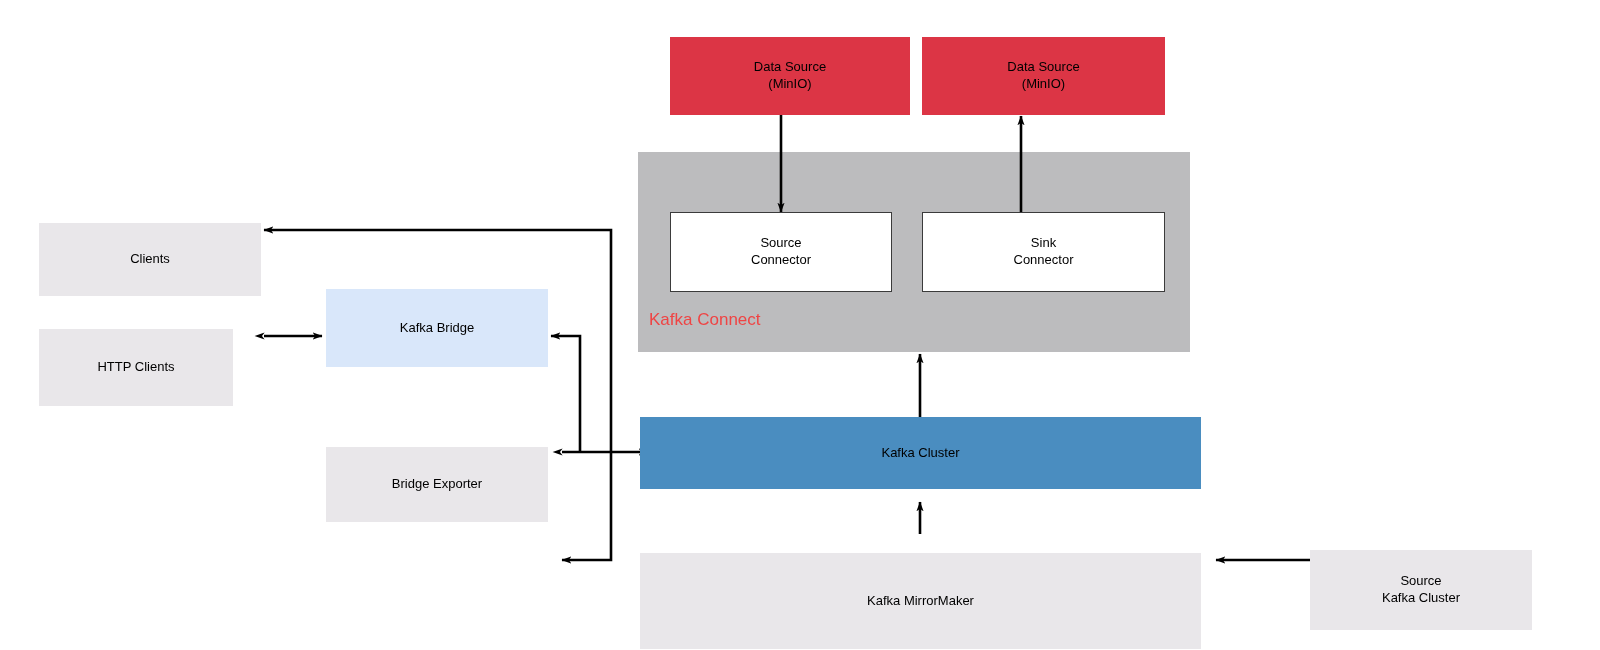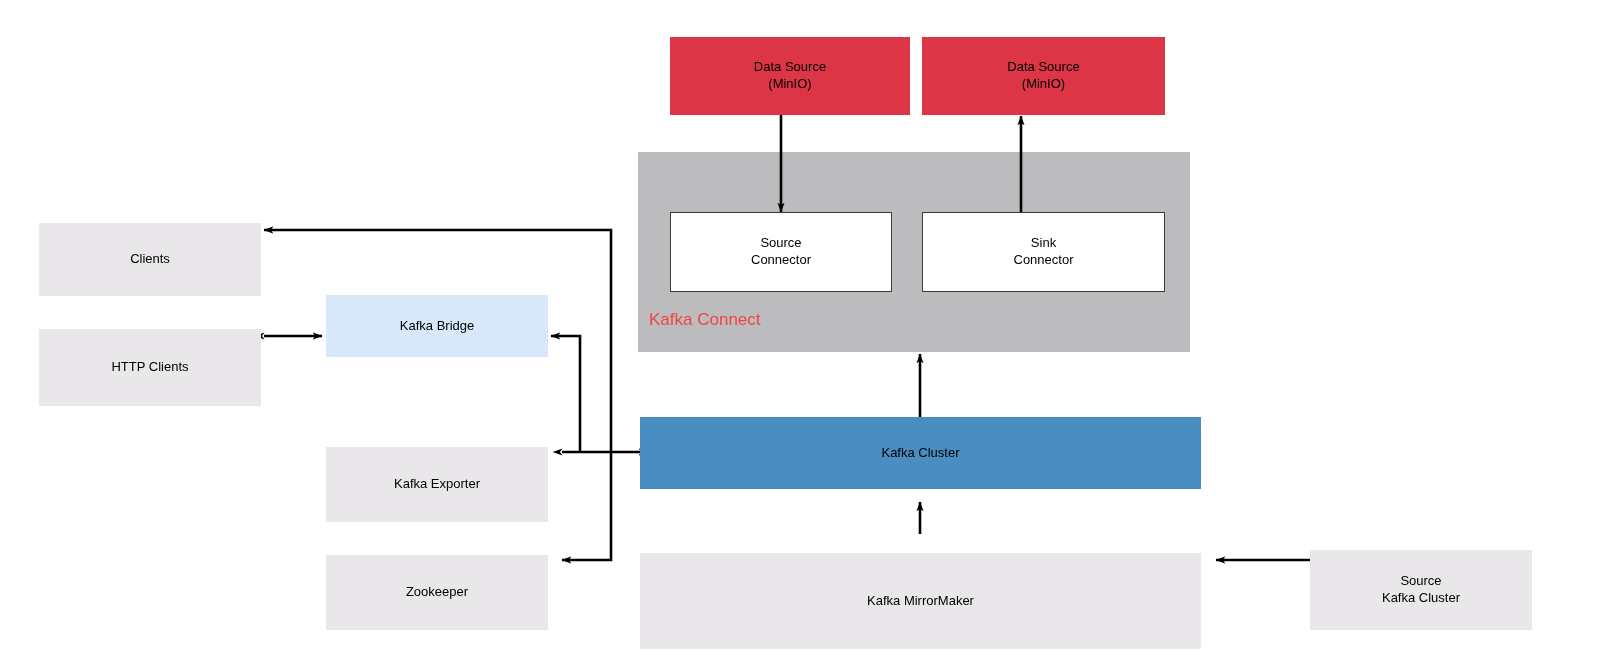--- a/index.html
+++ b/index.html
@@ -105,27 +105,26 @@
 (MinIO)</div>
 
   <div class="node white" style="left:670px; top:212px; width:222px; height:80px;">Source
 Connector</div>
 
   <div class="node white" style="left:922px; top:212px; width:243px; height:80px;">Sink
 Connector</div>
 
   <div class="node grey" style="left:39px; top:191px; width:222px; height:73px;">Clients</div>
 
-  <div class="node grey" style="left:39px; top:297px; width:222px; height:77px;">HTTP Clients</div>
+  <div class="node grey" style="left:39px; top:297px; width:194px; height:77px;">HTTP Clients</div>
 
-  <div class="node lightblue" style="left:326px; top:295px; width:222px; height:62px;">Kafka Bridge</div>
+  <div class="node lightblue" style="left:326px; top:289px; width:222px; height:78px;">Kafka Bridge</div>
 
-  <div class="node grey" style="left:326px; top:415px; width:222px; height:75px;">Kafka Exporter</div>
+  <div class="node grey" style="left:326px; top:415px; width:222px; height:75px;">Bridge Exporter</div>
 
-  <div class="node grey" style="left:326px; top:523px; width:222px; height:75px;">Zookeeper</div>
 
   <div class="node blue" style="left:640px; top:417px; width:561px; height:72px;">Kafka Cluster</div>
 
   <div class="node grey" style="left:640px; top:521px; width:561px; height:96px;">Kafka MirrorMaker</div>
 
   <div class="node grey" style="left:1310px; top:518px; width:222px; height:80px;">Source
 Kafka Cluster</div>
 
 </div>
 

